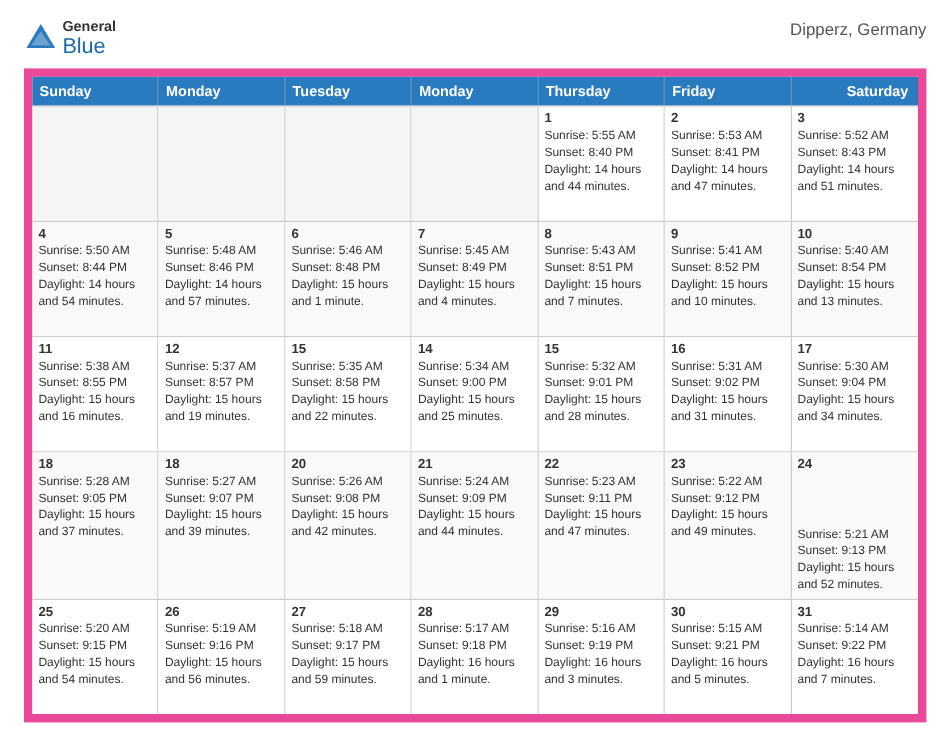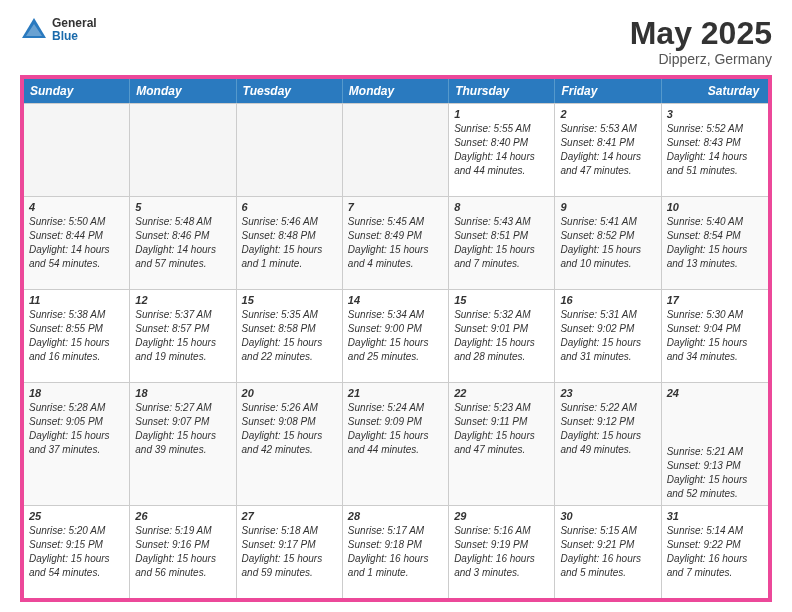--- a/index.html
+++ b/index.html
@@ -32,22 +32,22 @@
       display: flex;
       flex-direction: column;
       line-height: 1.1;
     }
     .logo-general {
       font-size: 12px;
       font-weight: bold;
       color: #333;
     }
     .logo-blue {
-      font-size: 12px;
-      font-weight: bold;
+      font-size: 18px;
+      font-weight: normal;
       color: #1a6aab;
     }
     .logo-icon {
       width: 28px;
       height: 28px;
     }
     .title-block {
       text-align: right;
     }
     .month-year {
@@ -57,22 +57,21 @@
       line-height: 1.1;
     }
     .location {
       font-size: 14px;
       color: #555;
     }
     .calendar {
       flex: 1;
       display: flex;
       flex-direction: column;
-      border: 4px solid #ec4899;
-      font-style: italic;
+      border: 7px solid #ec4899;
     }
     .cal-header-row {
       display: grid;
       grid-template-columns: repeat(7, 1fr);
       background: #2a7abf;
     }
     .cal-header-cell {
       color: #fff;
       font-weight: bold;
       font-size: 12px;
@@ -124,21 +123,20 @@
       <svg class="logo-icon" viewBox="0 0 28 28">
         <polygon points="14,2 26,22 2,22" fill="#2a7abf"></polygon>
         <polygon points="14,8 22,20 6,20" fill="#fff" opacity="0.3"></polygon>
       </svg>
       <div class="logo-text">
         <span class="logo-general">General</span>
         <span class="logo-blue">Blue</span>
       </div>
     </div>
     <div class="title-block">
-      <div class="month-year">May 2025</div>
       <div class="location">Dipperz, Germany</div>
     </div>
   </div>
 
   <div class="calendar">
     <div class="cal-header-row" id="cal-header">
         <div class="cal-header-cell">Sunday</div>
         <div class="cal-header-cell">Monday</div>
         <div class="cal-header-cell">Tuesday</div>
         <div class="cal-header-cell">Monday</div>

